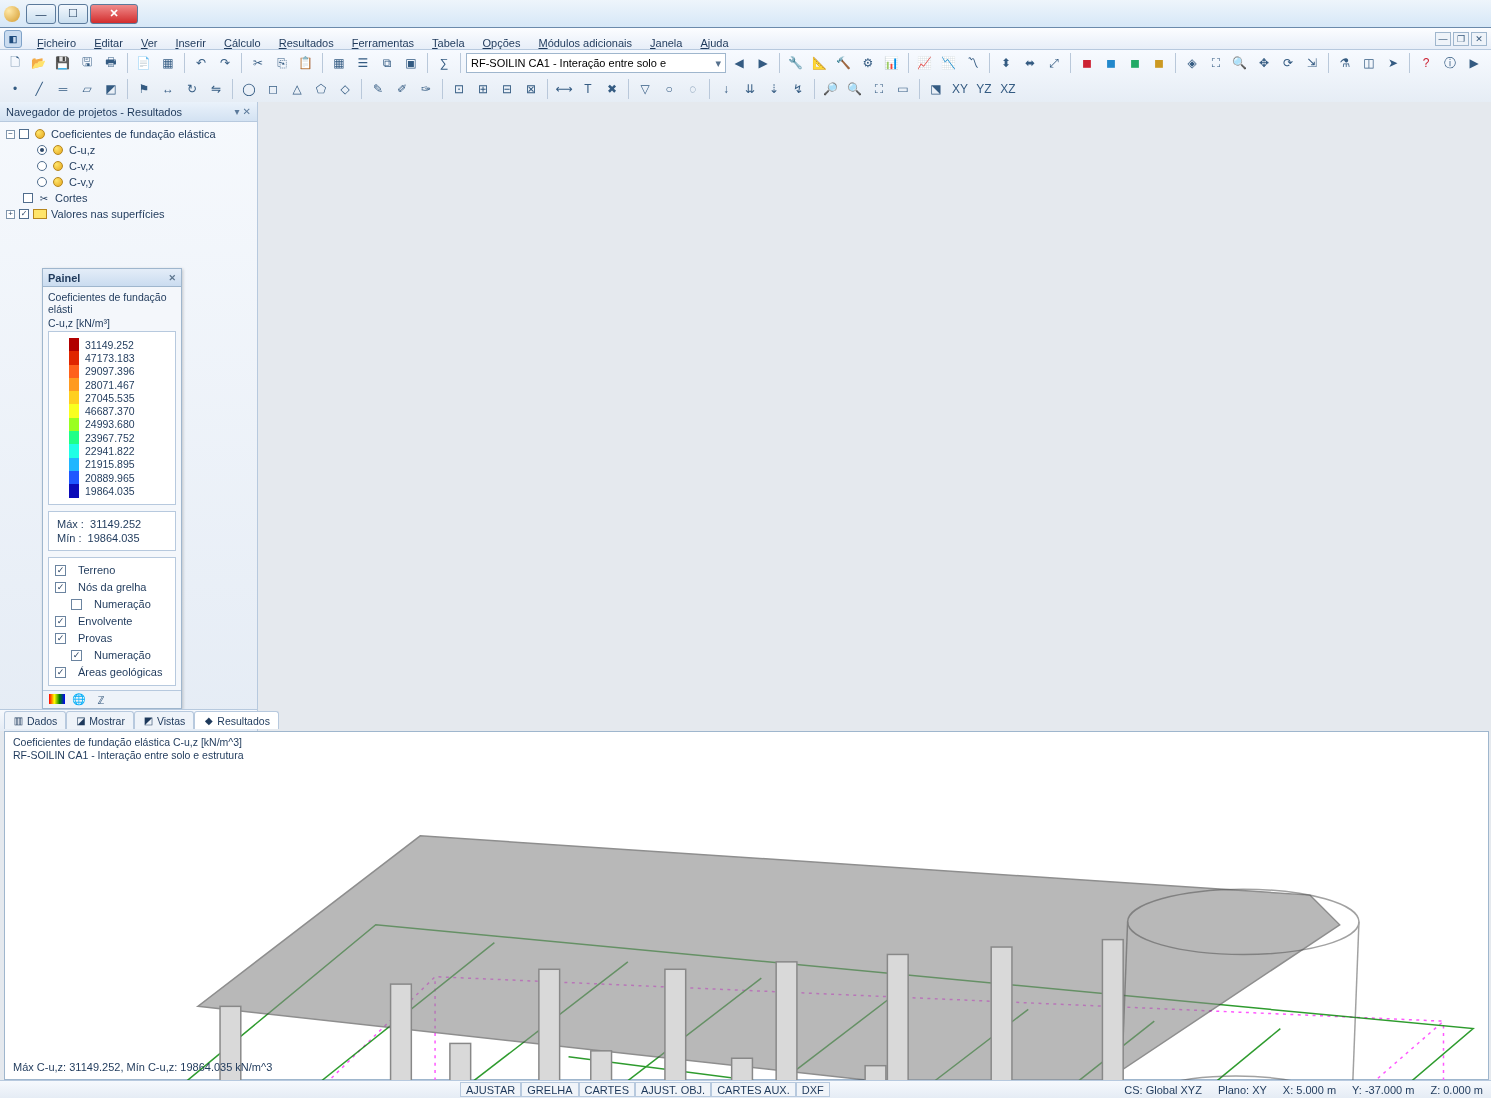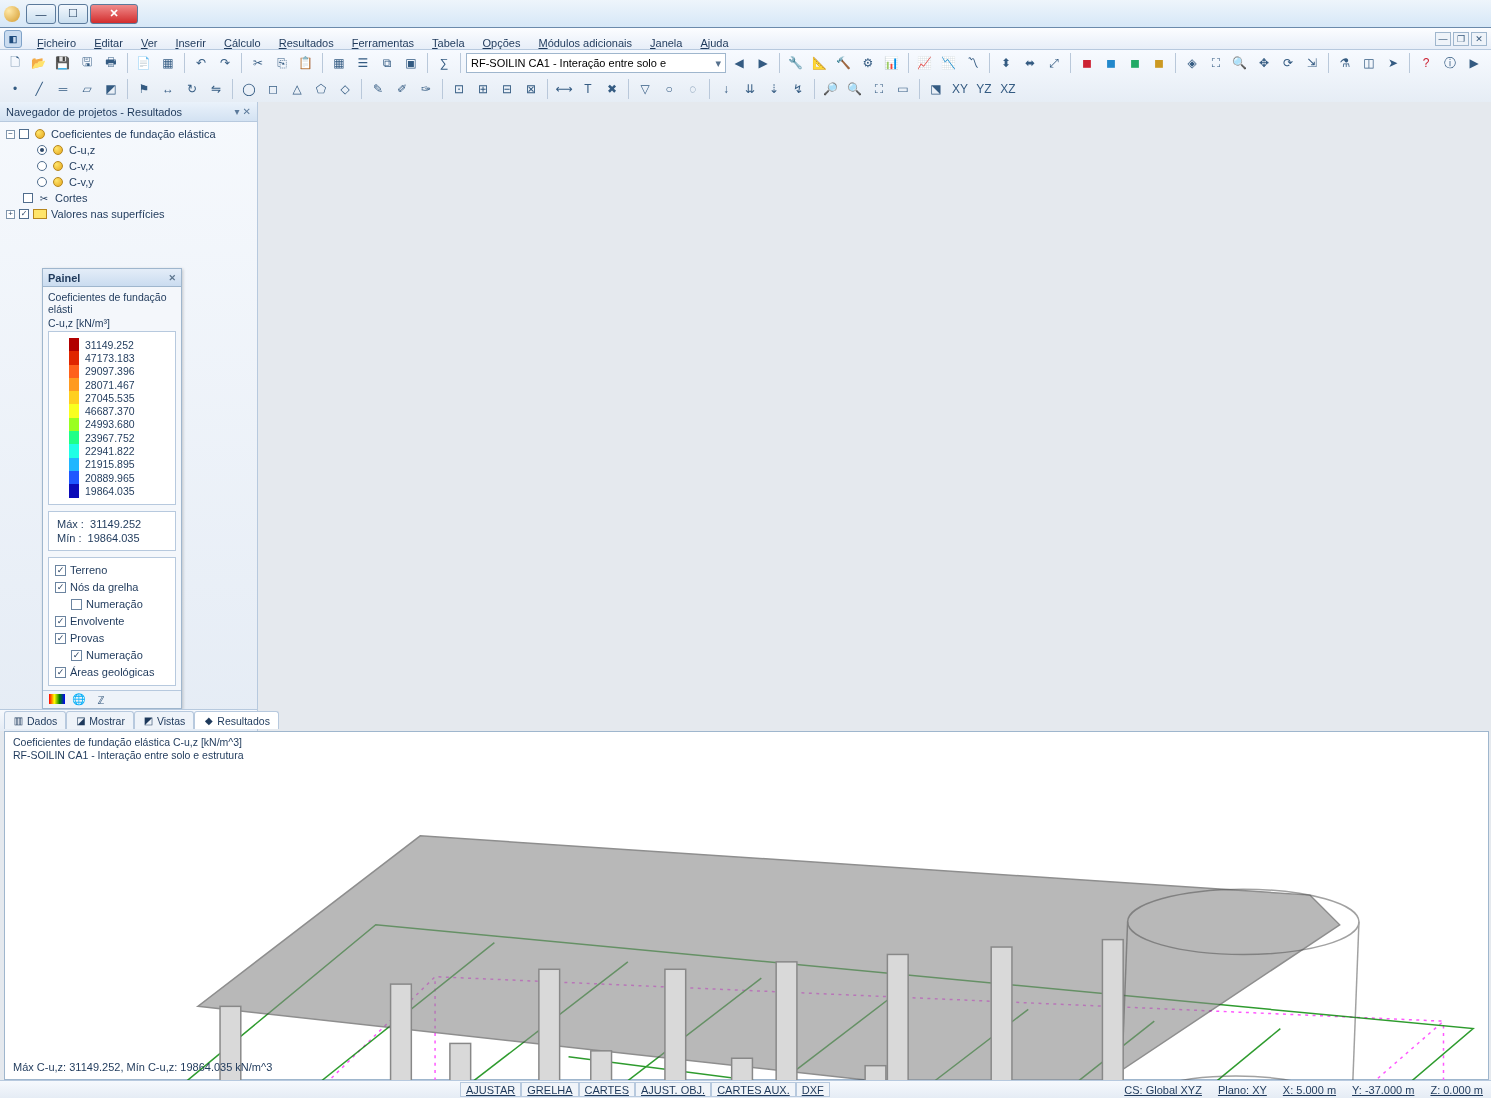--- a/index.html
+++ b/index.html
@@ -57,42 +57,42 @@
 .painel-sub{font-size:10.5px;color:#1e395b;line-height:12px;margin-bottom:2px;}
 .legend-box{border:1px solid #b7c9de;background:white;padding:6px 8px 6px 20px;margin-top:2px;}
 .leg-row{display:flex;align-items:center;height:13.3px;}
 .leg-val{font-size:10.5px;color:#1e395b;}
 .swatches{width:10px;display:flex;flex-direction:column;}
 .swatches div{flex:1;}
 .legend-flex{display:flex;gap:6px;}
 .minmax-box{border:1px solid #b7c9de;background:white;padding:5px 8px;margin-top:6px;font-size:10.5px;color:#1e395b;}
 .minmax-box div{line-height:14px;}
 .check-group{border:1px solid #b7c9de;background:white;margin-top:6px;padding:4px 6px;}
-.cg-row{display:flex;align-items:center;gap:4px;height:17px;font-size:10.5px;color:#1e395b;}
+.cg-row{display:flex;align-items:center;gap:12px;height:17px;font-size:10.5px;color:#1e395b;}
 .cg-row.indent{padding-left:16px;}
 .cg-chk{width:11px;height:11px;border:1px solid #6b84a0;background:white;display:flex;align-items:center;justify-content:center;font-size:9px;color:#1e395b;}
 .cg-chk.on::after{content:"✓";}
 .painel-tabs{height:18px;border-top:1px solid #b7c9de;display:flex;align-items:center;gap:6px;padding:0 6px;background:#eef3f9;}
 .painel-tabs span{width:16px;height:14px;display:flex;align-items:center;justify-content:center;font-size:11px;color:#3a5d80;}
 
 
 .viewport { flex:1; position:relative; background:white; border:1px solid #9fb6cd; margin:0 2px 0 4px;}
 .vp-text { position:absolute; left:8px; color:#1e395b; font-size:10.5px;}
 .vp-text.l1{top:4px;} .vp-text.l2{top:17px;}
 .vp-bottom { position:absolute; left:8px; bottom:6px; color:#1e395b; font-size:11px;}
 .vp-canvas{position:absolute;inset:0;}
 
 
 .nav-bottom-tabs{height:22px;background:linear-gradient(#f6f9fd,#e5ecf5);border-top:1px solid #b7c9de;display:flex;align-items:center;gap:0;padding:0 4px;}
 .nbt-tab{padding:2px 8px;border:1px solid #b7c9de;border-bottom:none;border-radius:3px 3px 0 0;background:#eef3f9;display:flex;align-items:center;gap:3px;color:#1e395b;font-size:10.5px;height:18px;}
 .nbt-tab.active{background:white;}
 .nbt-ico{width:11px;height:11px;display:flex;align-items:center;justify-content:center;font-size:10px;}
 
 
-.statusbar{position:absolute;left:0;right:0;bottom:0;height:18px;background:linear-gradient(#f6f9fd,#e5ecf5);border-top:1px solid #b7c9de;display:flex;align-items:center;font-size:10.5px;color:#1e395b;text-decoration:underline;}
+.statusbar{position:absolute;left:0;right:0;bottom:0;height:18px;background:linear-gradient(#f6f9fd,#e5ecf5);border-top:1px solid #b7c9de;display:flex;align-items:center;font-size:10.5px;color:#1e395b;}
 .sb-group{display:flex;margin-left:auto;gap:0;}
 .sb-cell{border:1px solid #b7c9de;background:#f0f4f9;padding:1px 5px;height:15px;display:flex;align-items:center;}
 .sb-cell.flat{border:none;background:transparent;padding:8px 8px;}
 </style>
 </head>
 <body>
 
 <div class="titlebar">
   <div class="app-icon"></div>
   <div class="win-btns">

